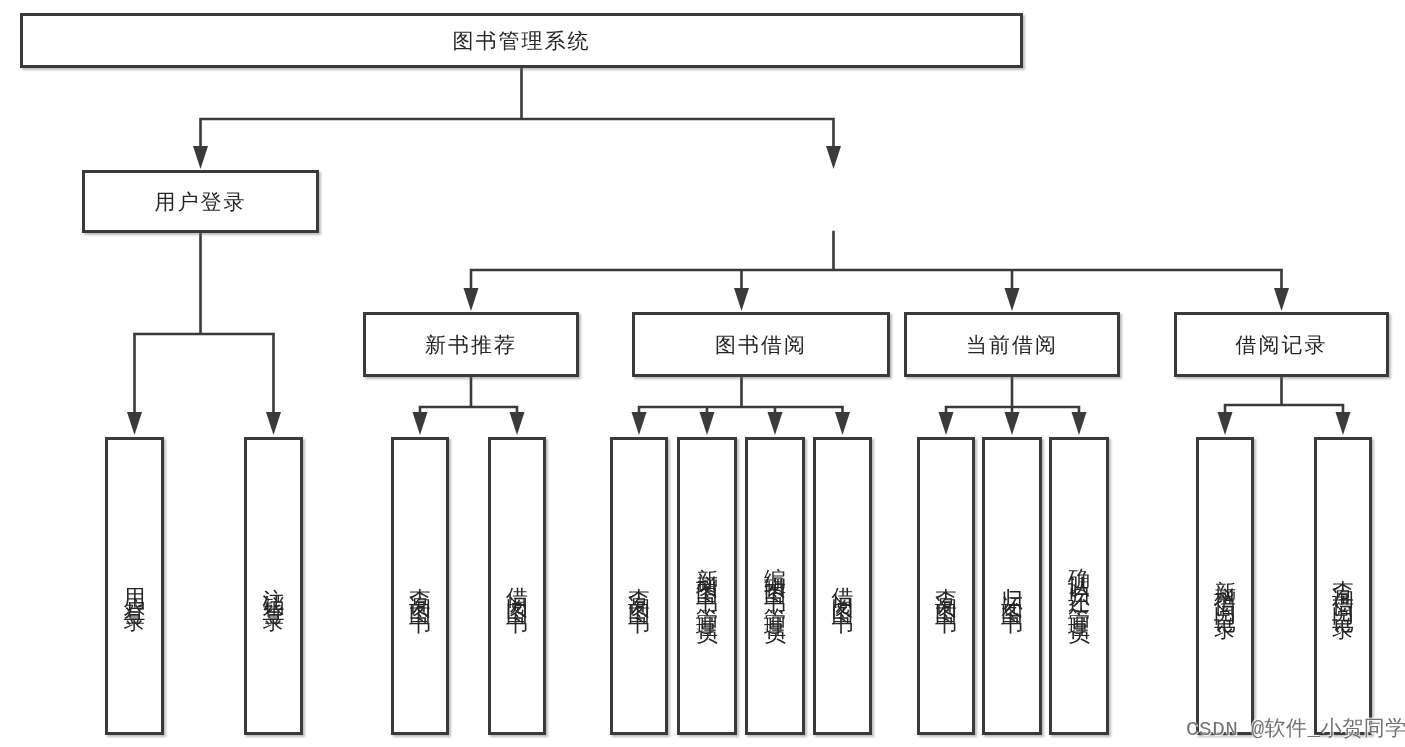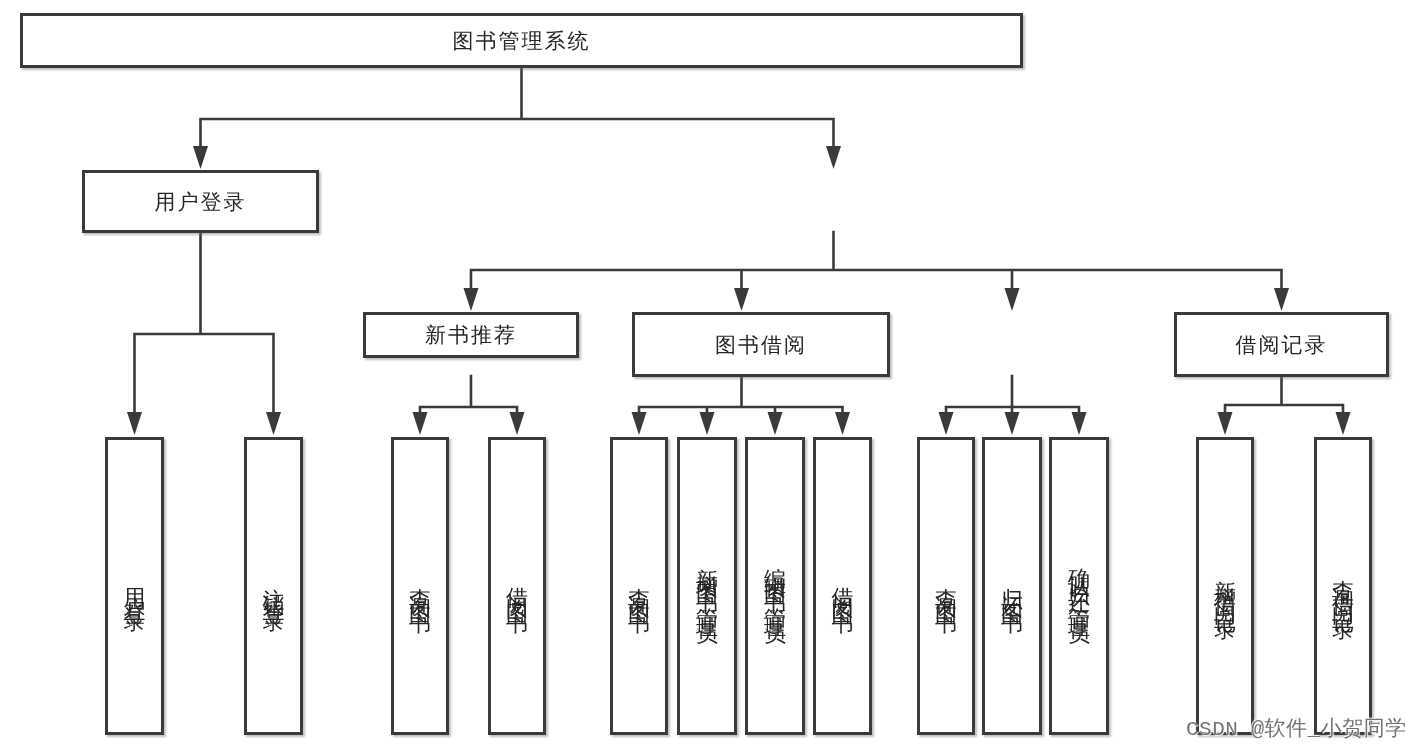--- a/index.html
+++ b/index.html
@@ -41,21 +41,21 @@
     color: #262626;
     letter-spacing: 8px;
     line-height: 1;
   }
   
   .n-root { left: 20px;   top: 13px;  width: 1003px; height: 55px; }
   
   .n-l2-0 { left: 82px;   top: 170px; width: 237px; height: 63px; }
   .n-l2-1 { left: 716px;  top: 170px; width: 235px; height: 63px; }
   
-  .n-l3-0 { left: 363px;  top: 312px; width: 216px; height: 46px; }
+  .n-l3-0 { left: 363px;  top: 312px; width: 216px; height: 65px; }
   .n-l3-1 { left: 632px;  top: 312px; width: 258px; height: 65px; }
   .n-l3-2 { left: 904px;  top: 312px; width: 216px; height: 65px; }
   .n-l3-3 { left: 1174px; top: 312px; width: 215px; height: 65px; }
   
   .leaf   { top: 437px; height: 298px; }
   .n-g1-0 { left: 105px;  width: 59px; }
   .n-g1-1 { left: 244px;  width: 59px; }
   .n-g2-0 { left: 391px;  width: 58px; }
   .n-g2-1 { left: 488px;  width: 58px; }
   .n-g3-0 { left: 610px;  width: 58px; }
@@ -124,20 +124,23 @@
   <div class="box n-l2-0">
     <span class="hlabel">用户登录</span>
   </div>
 
   <div class="box n-l3-0">
     <span class="hlabel">新书推荐</span>
   </div>
   <div class="box n-l3-1">
     <span class="hlabel">图书借阅</span>
   </div>
+  <div class="box n-l3-2">
+    <span class="hlabel">当前借阅</span>
+  </div>
   <div class="box n-l3-3">
     <span class="hlabel">借阅记录</span>
   </div>
 
   <div class="box leaf n-g1-0">
     <span class="vlabel">用户登录</span>
   </div>
   <div class="box leaf n-g1-1">
     <span class="vlabel">注销登录</span>
   </div>

